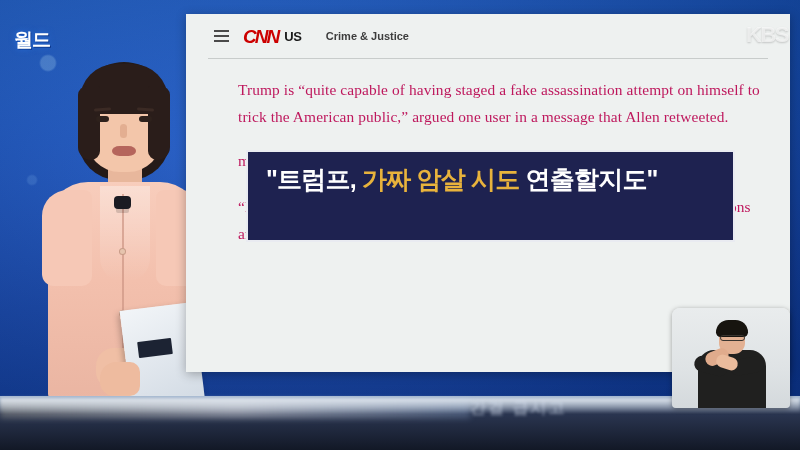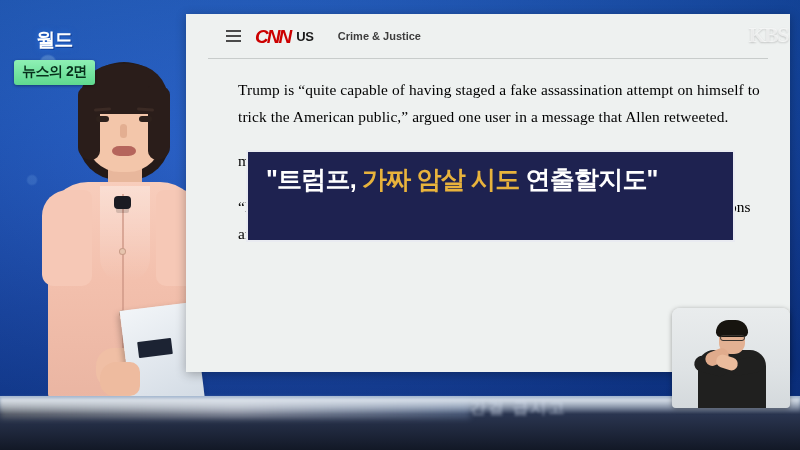--- a/index.html
+++ b/index.html
@@ -159,39 +159,39 @@
     padding:3px 8px 4px; border-radius:3px;
     box-shadow:0 1px 3px rgba(0,0,0,.35);
   }
 
   
   #kbs-logo {
     position:absolute; right:12px; top:22px; z-index:6;
     color:rgba(255,255,255,.62);
     font-size:22px; font-weight:900; letter-spacing:-1.5px;
     text-shadow:0 1px 2px rgba(0,0,0,.18);
-    display:flex; align-items:baseline; gap:3px;font-family:Liberation Serif, serif;
+    display:flex; align-items:baseline; gap:3px;
   }
   #kbs-sub {
     font-size:7px; font-weight:700; letter-spacing:.5px;
     color:rgba(255,255,255,.50);
     position:absolute; right:14px; top:44px;
   }
 
   
   #article-panel {
     position:absolute; left:186px; top:14px; width:604px; height:358px;
     background:#eef1f0;
     box-shadow:0 2px 10px rgba(0,0,0,.30);
     overflow:hidden;
     z-index:3;
   }
   #cnn-header {
     position:absolute; left:0; top:0; width:100%; height:44px;
-    display:flex; align-items:center; padding:0 0 0 40px; gap:14px;
+    display:flex; align-items:center; padding:0 0 0 28px; gap:14px;
   }
   #hamburger-icon {
     width:15px; height:12px; display:flex; flex-direction:column;
     justify-content:space-between; cursor:pointer;
   }
   #hamburger-icon i { display:block; height:1.6px; background:#4a4a4a; }
   #cnn-logo-wrap { display:flex; align-items:center; gap:6px; }
   #cnn-logo {
     color:#cc0000; font-size:19px; font-weight:900; letter-spacing:-2px;
     font-style:italic; line-height:1;
@@ -203,21 +203,21 @@
     color:#3d3d3d; font-size:11px; font-weight:600; margin-left:10px;
   }
   #header-rule {
     position:absolute; left:22px; right:22px; top:44px; height:1px;
     background:#c8cccb;
   }
   #article-body {
     position:absolute; left:52px; right:28px; top:62px;
   }
   .para {
-    color:#000000;
+    color:#be185d;
     font-family:"Liberation Serif", serif;
     font-size:15.4px;
     line-height:27px;
     margin-bottom:17px;
     letter-spacing:.1px;
   }
   #para-hidden { margin-bottom:19px; }
 
   
   #caption-box {
@@ -312,21 +312,20 @@
   <div class="an-hand-front"></div>
 </div>
 
 <div id="desk"></div>
 <div id="desk-glow"></div>
 <div id="desk-sheen"></div>
 <div id="desk-text">간결 급시고</div>
 
 <div id="program-logo">
   <span id="logo-world">월드</span>
-  <span id="logo-badge">뉴스의 2면</span>
 </div>
 
 <div id="kbs-logo">
   <span>KBS</span>
 </div>
 <div id="kbs-sub">NEWS</div>
 
 <div id="article-panel">
 
   <div id="cnn-header">

